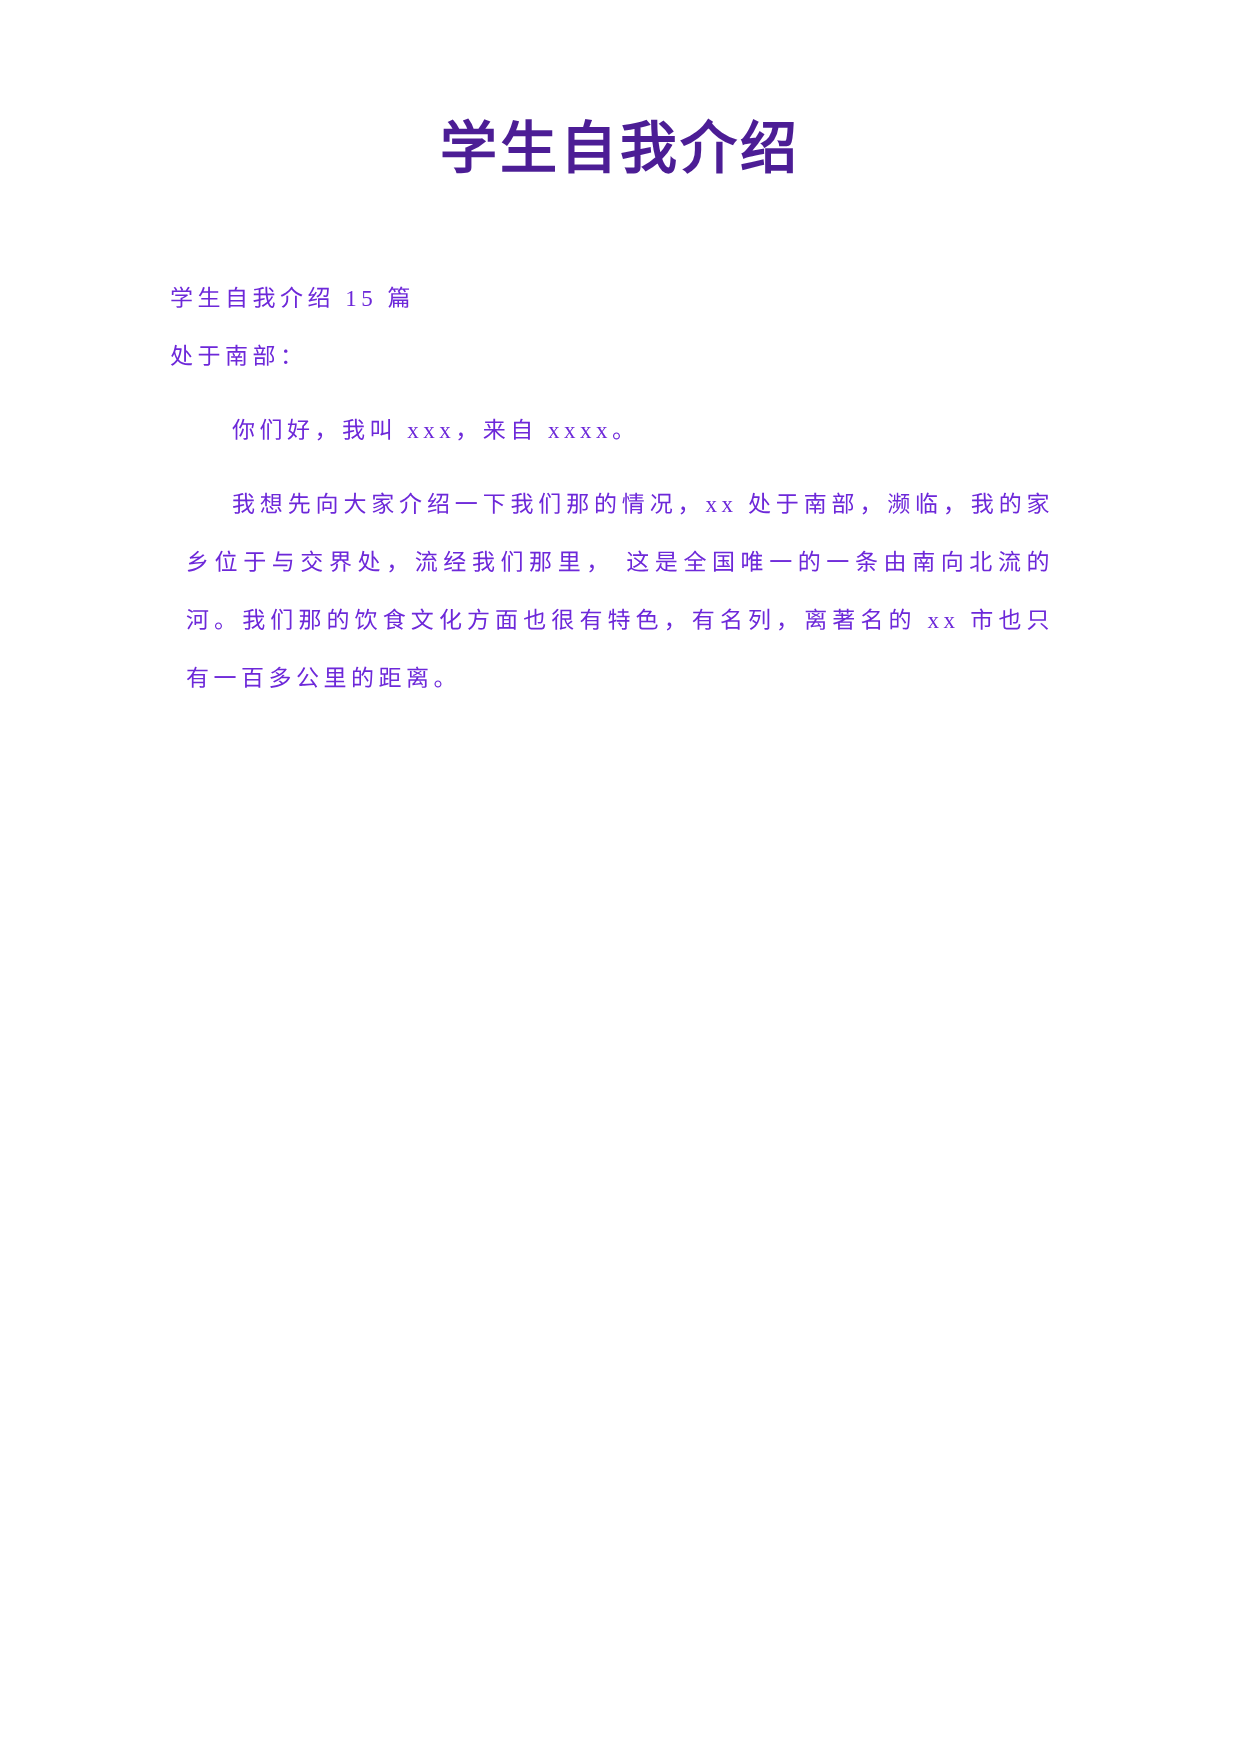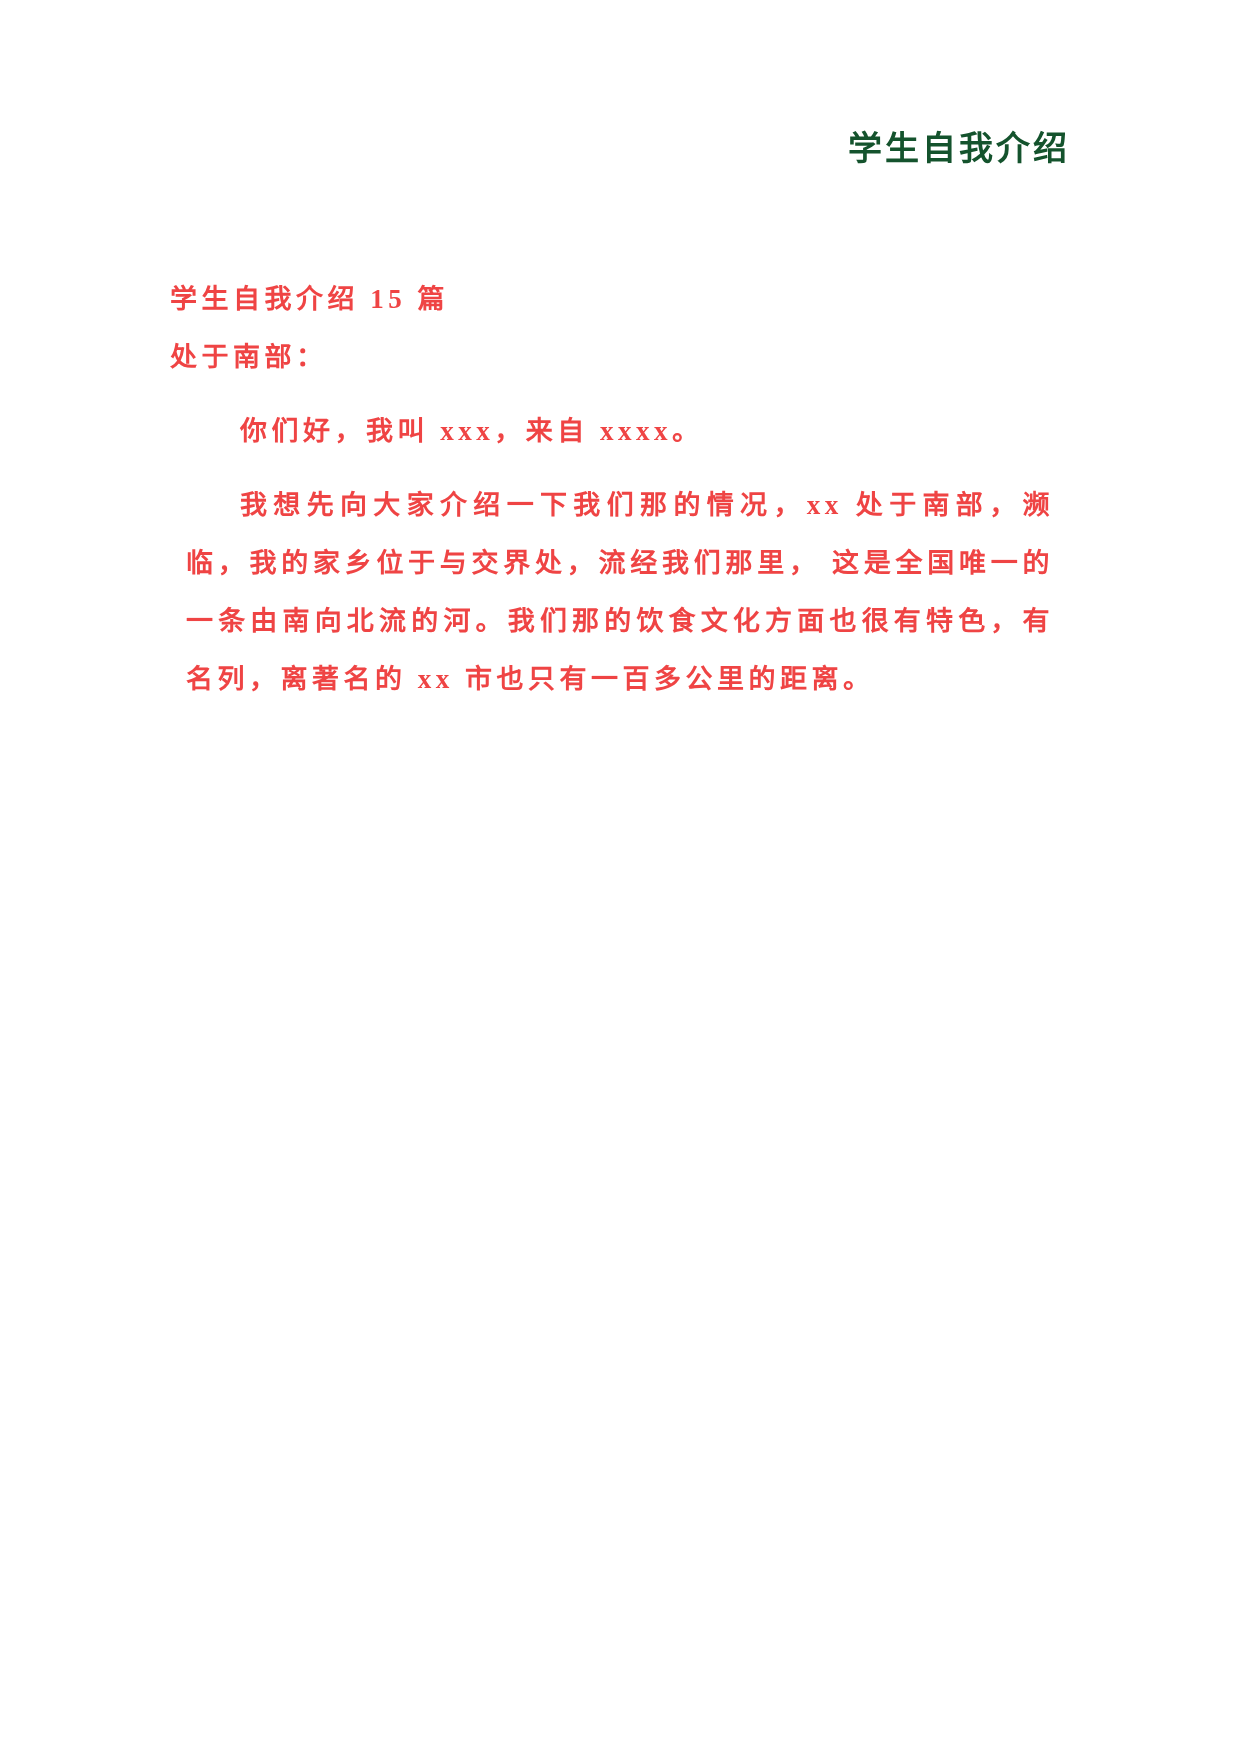--- a/index.html
+++ b/index.html
@@ -18,35 +18,35 @@
     color: #161616;
   }
   .content {
     position: absolute;
     left: 170px;
     top: 0;
     width: 900px;
   }
   .doc-title {
     margin: 116px 0 0 0;
-    font-size: 34px;
+    font-size: 57px;
     line-height: 66px;
     font-weight: bold;
-    text-align: right;
+    text-align: center;
     letter-spacing: 3px;
-    color: #14532d;
+    color: #4c1d95;
   }
   .body-line {
-    font-size: 27px;
+    font-size: 23px;
     line-height: 58px;
     letter-spacing: 4.5px;
-    font-weight: bold;
+    font-weight: normal;
     text-align: justify;
     text-justify: inter-character;
-    color: #ef4444;
+    color: #6d28d9;
     margin: 0;
   }
   .subheading {
     margin-top: 88px;
   }
   .intro {
     margin-top: 76px;
     text-indent: 2em;
   }
   .section-heading {

